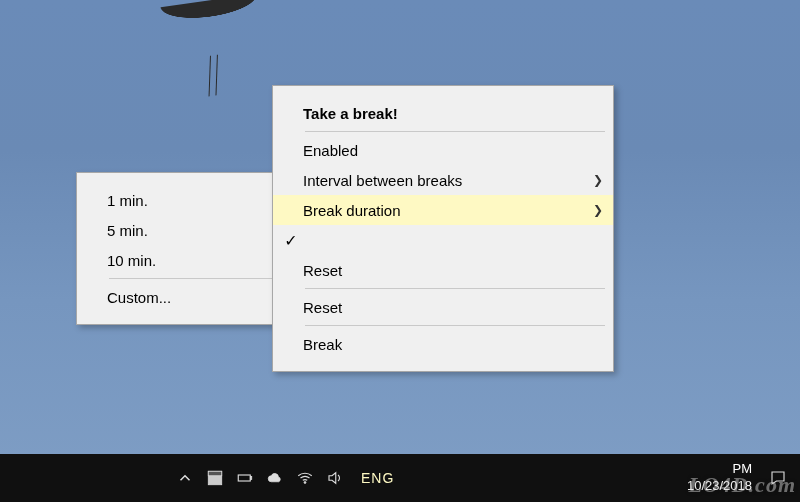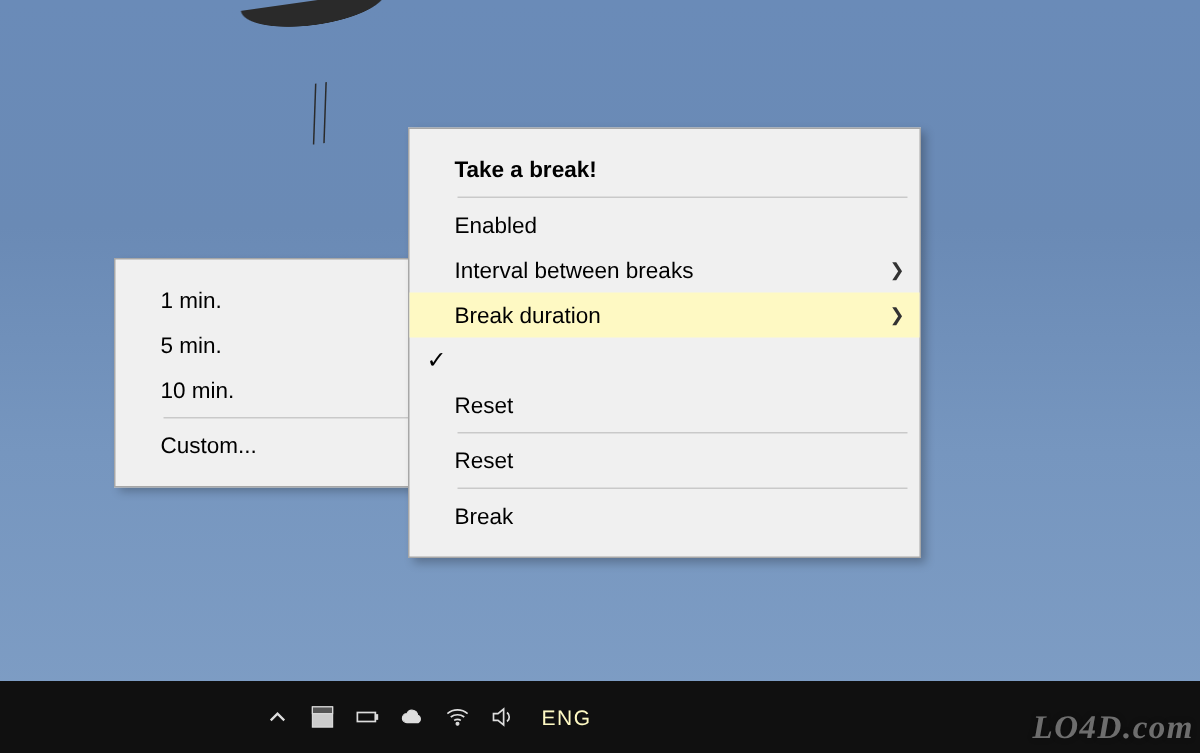--- a/index.html
+++ b/index.html
@@ -164,15 +164,26 @@
         </svg>
     </div>
     <div class="tray-icon">
       <svg viewBox="0 0 24 24">
           <path d="M4 9h4l5-4v14l-5-4H4z" fill="none" stroke="#ddd" stroke-width="1.5"></path>
           <path d="M16 8a5 5 0 010 8" fill="none" stroke="#ddd" stroke-width="1.5"></path>
         </svg>
     </div>
     <span class="lang">ENG</span>
   </div>
+  <div class="taskbar-right">
+    <div class="clock">
+      <div>PM</div>
+      <div>10/23/2018</div>
+    </div>
+    <div class="notif">
+      <svg viewBox="0 0 24 24">
+          <path d="M4 4h16v12H10l-6 4V4z"></path>
+        </svg>
+    </div>
+  </div>
 </div>
 
 <div class="watermark">LO4D.com</div>
 
 </body></html>

